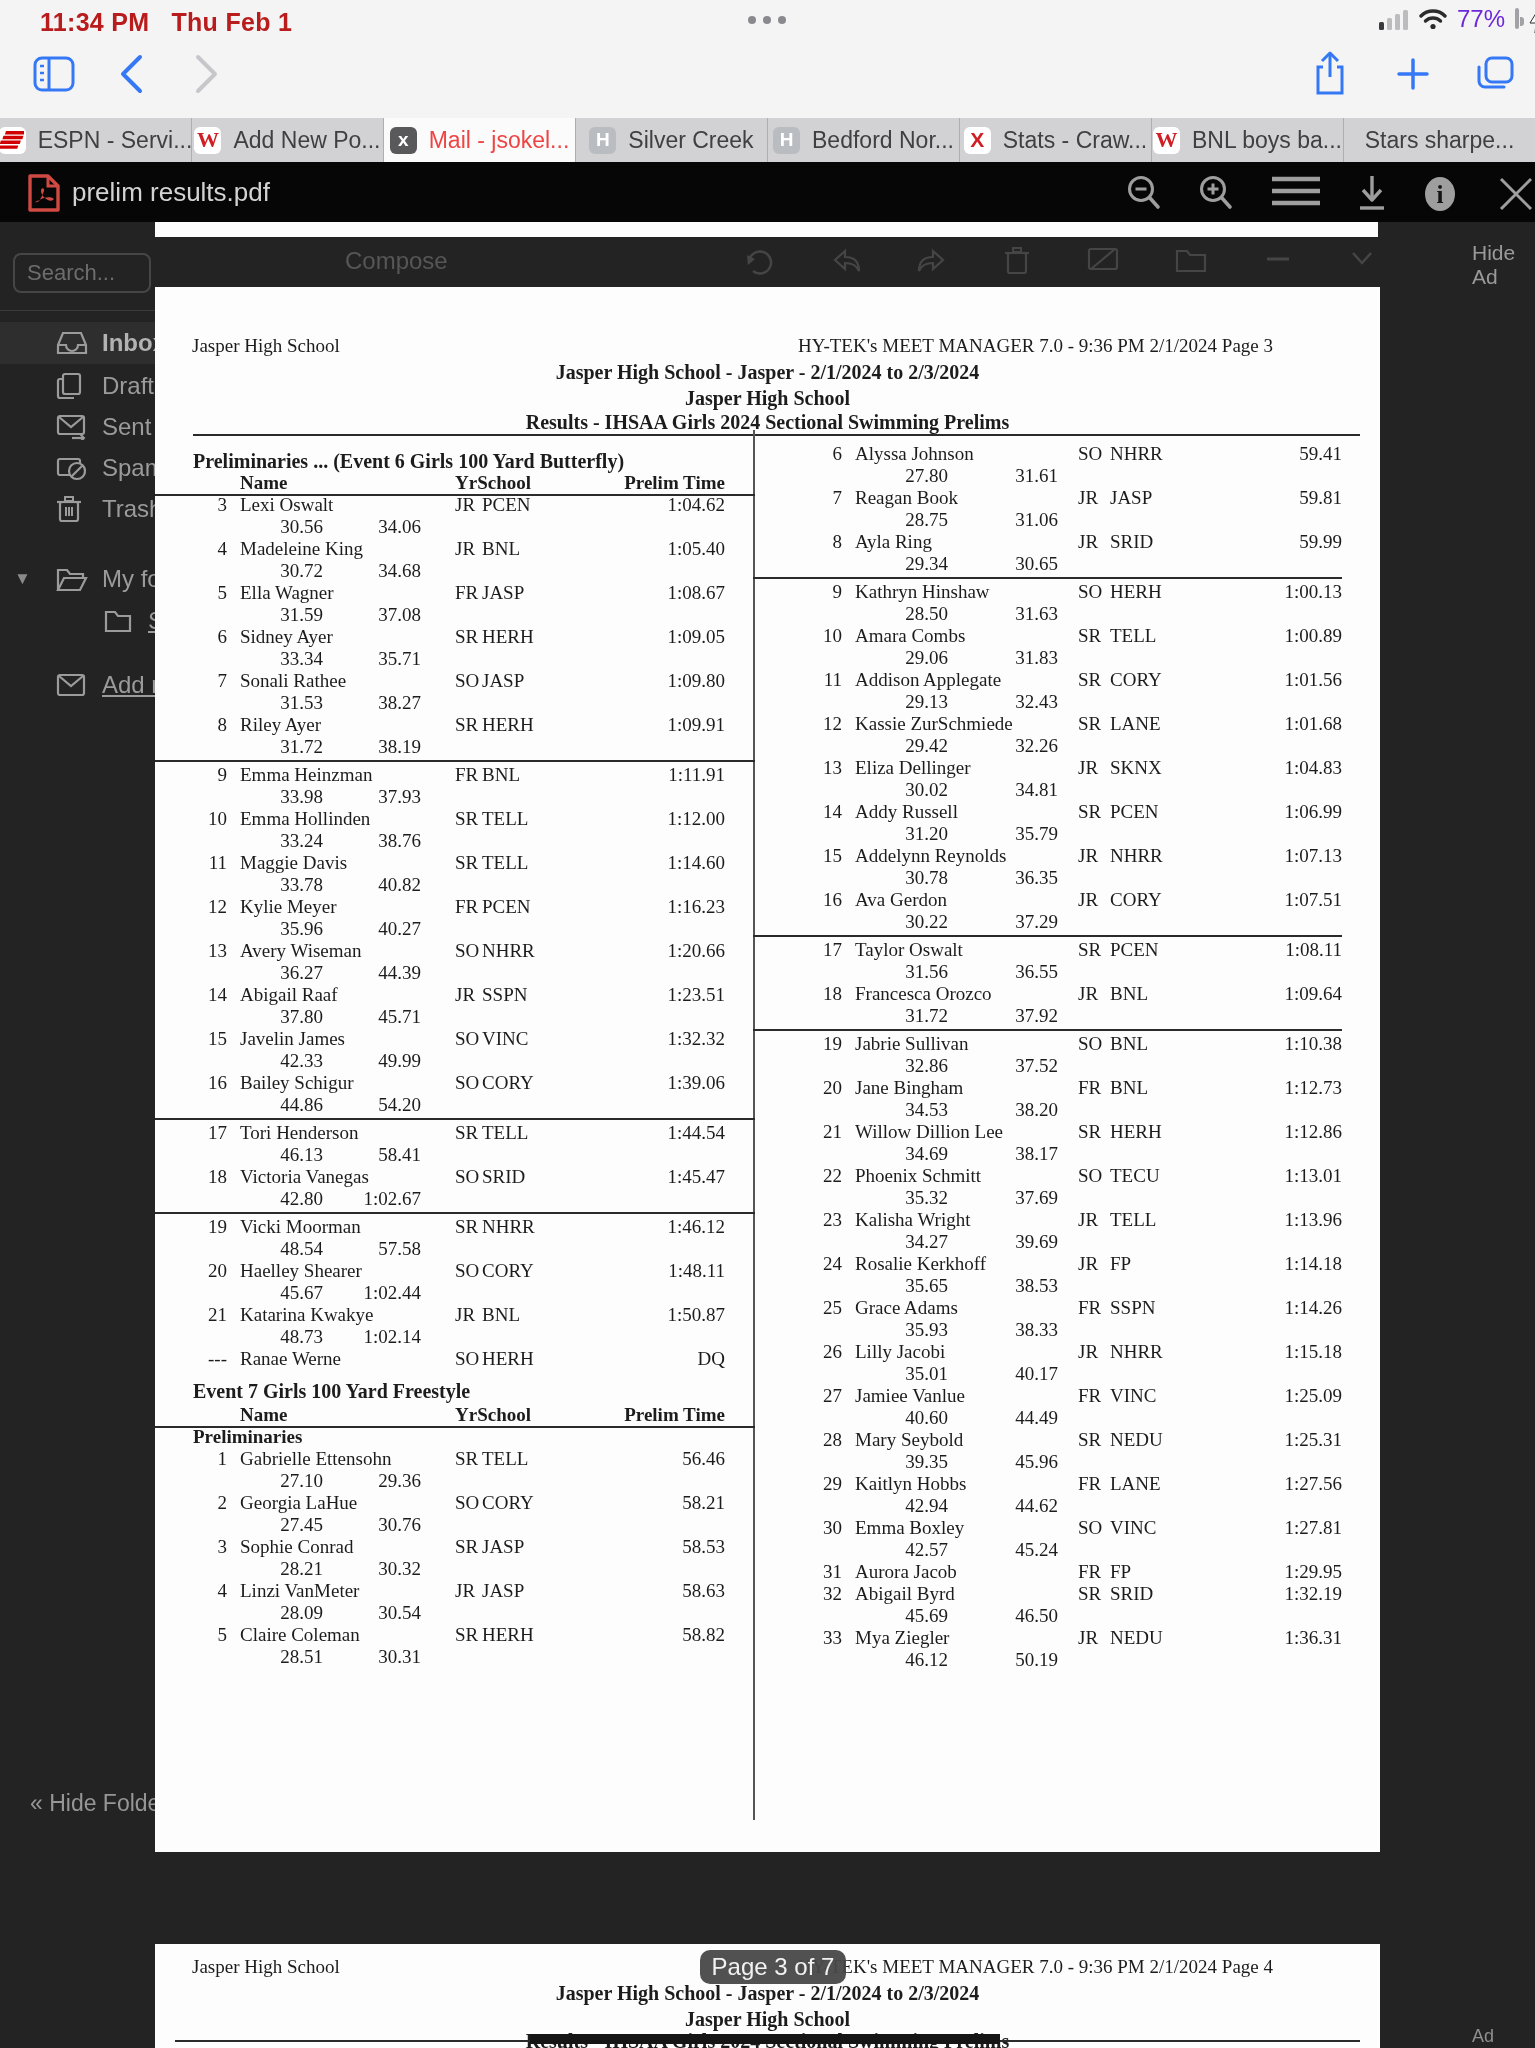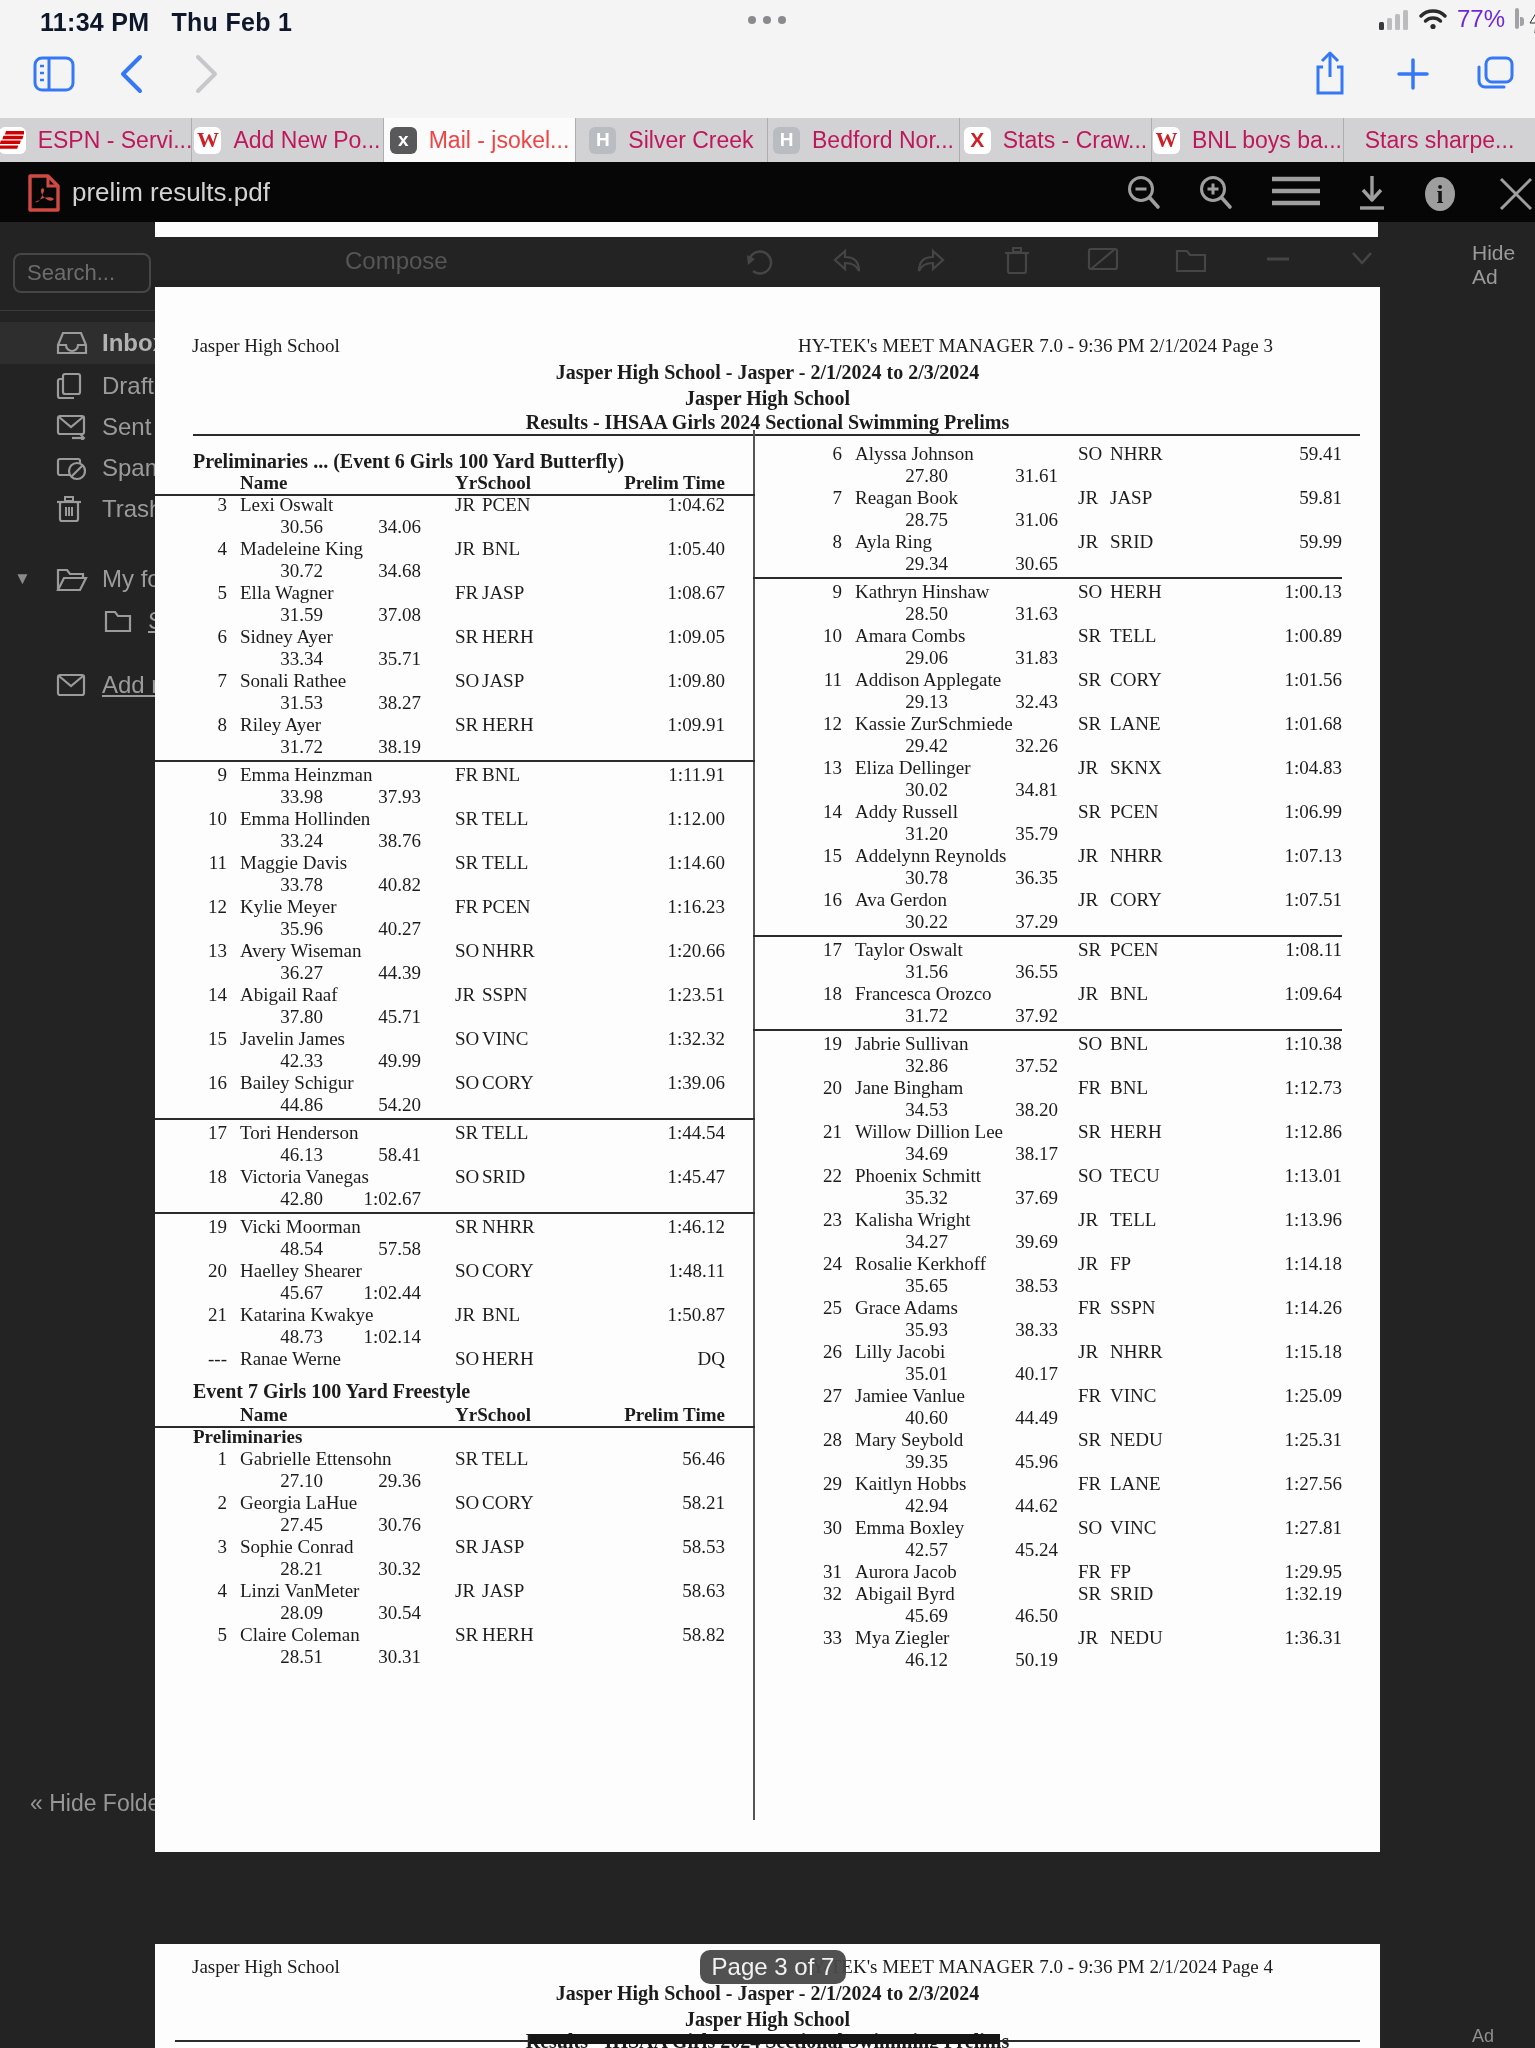--- a/index.html
+++ b/index.html
@@ -1,39 +1,39 @@
 <!DOCTYPE html>
 <html><head>
 <meta charset="utf-8">
 <style>
   html,body{margin:0;padding:0;background:#232323;}
   .screen{position:relative;width:1535px;height:2048px;overflow:hidden;background:#232323;font-family:"Liberation Sans",sans-serif;}
   
   .chrome{position:absolute;left:0;top:0;width:1535px;height:118px;background:#f4f4f5;}
-  .status-left{position:absolute;left:40px;top:8px;font-size:25px;font-weight:600;color:#0f172a;letter-spacing:.3px;}
+  .status-left{position:absolute;left:40px;top:8px;font-size:25px;font-weight:600;color:#b91c1c;letter-spacing:.3px;}
   .status-left span{margin-right:22px;}
   .status-dots{position:absolute;left:748px;top:16px;display:flex;gap:7px;}
   .status-dots i{width:8px;height:8px;border-radius:50%;background:#8a8a8e;}
   .status-right{position:absolute;right:8px;top:5px;display:flex;align-items:center;gap:10px;}
   .batt-pct{font-size:24px;color:#6d28d9;}
   .battery{position:relative;width:46px;height:23px;border:2px solid #a2a2a6;border-radius:7px;}
   .battery .fill{position:absolute;left:2px;top:2px;bottom:2px;width:77%;background:#35c759;border-radius:4px;}
   .battery .tip{position:absolute;right:-7px;top:7px;width:4px;height:9px;background:#a2a2a6;border-radius:0 3px 3px 0;}
   .battery svg{position:absolute;left:10px;top:-1px;}
   .navrow{position:absolute;left:0;top:30px;width:1535px;height:88px;}
   .urlbar{position:absolute;left:288px;top:12px;width:980px;height:55px;background:#e3e3e5;border-radius:28px;}
   .reader{position:absolute;left:22px;top:11px;font-size:28px;color:#0a0a0a;}
   .urlcenter{position:absolute;left:0;right:0;top:0;height:55px;display:flex;align-items:center;justify-content:center;gap:9px;font-size:27px;color:#0a0a0a;}
   .reload{position:absolute;right:22px;top:12px;}
   .navicon{position:absolute;top:0;height:88px;display:flex;align-items:center;}
   
   .tabbar{position:absolute;left:0;top:118px;width:1535px;height:44px;display:flex;background:#c9c9cb;}
   .tab{flex:1 1 0;display:flex;align-items:center;justify-content:center;gap:12px;background:#d2d2d4;border-right:1px solid #aeaeb1;overflow:hidden;white-space:nowrap;}
   .tab:last-child{border-right:none;}
-  .tab .lbl{font-size:23px;color:#be185d;}
+  .tab .lbl{font-size:23px;color:#404040;}
   .tab.active{background:#fbfbfb;}
   .tab.active .lbl{color:#ef4444;font-weight:500;text-align:center;}
   .fav{width:27px;height:27px;border-radius:6px;flex:0 0 auto;display:flex;align-items:center;justify-content:center;font-weight:bold;}
   .fav.wred{background:#fff;color:#cf1f25;font-size:22px;font-family:"Liberation Serif",serif;}
   .fav.xdark{background:#59595c;color:#fff;font-size:19px;}
   .fav.hgray{background:#b9bcc1;color:#fff;font-size:19px;}
   .fav.xred{background:#fff;color:#cf1f25;font-size:21px;}
   .fav.espn{background:#fff;}
   
   .pdfbar{position:absolute;left:0;top:162px;width:1535px;height:60px;background:#060606;}

